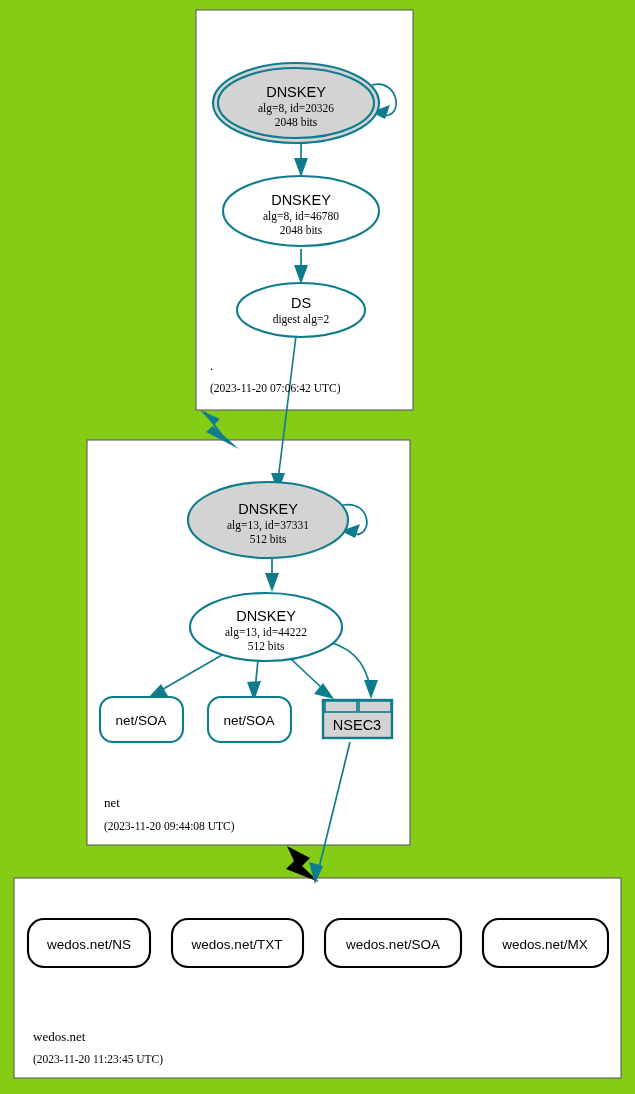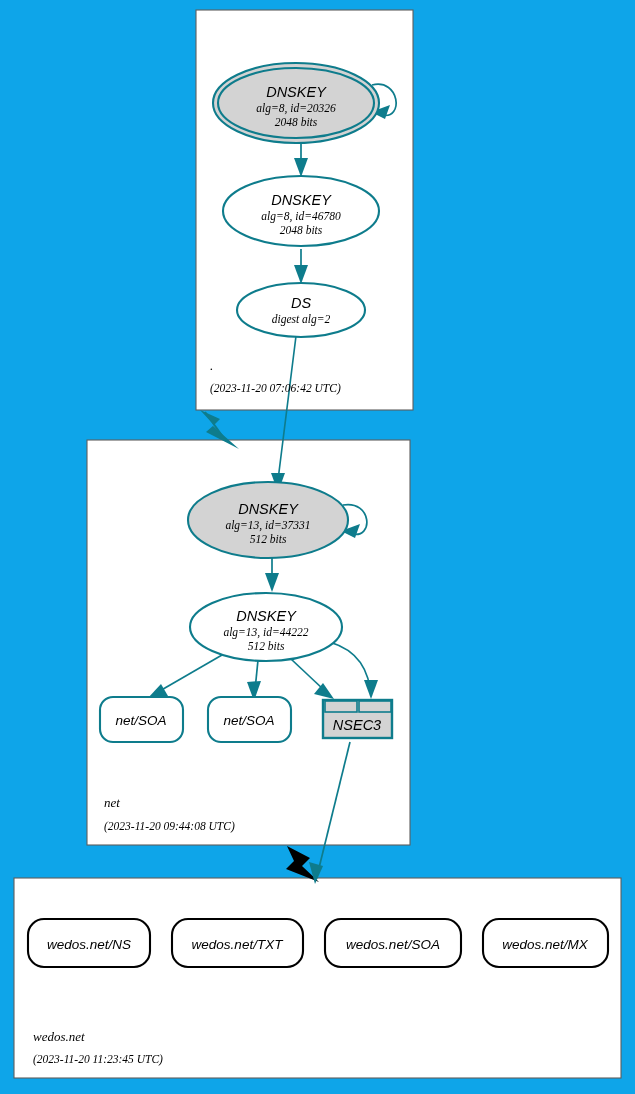--- a/index.html
+++ b/index.html
@@ -8,23 +8,22 @@
     padding: 0;
     background: #ffffff;
   }
   body {
     font-family: "Liberation Sans", sans-serif;
   }
   #canvas {
     position: relative;
     width: 635px;
     height: 1094px;
-    background: #0ea5e9;
+    background: #84cc16;
     overflow: hidden;
-    font-style: italic;
   }
   svg#graph {
     position: absolute;
     left: 0;
     top: 0;
     width: 635px;
     height: 1094px;
   }
   .zone-box {
     fill: #ffffff;

